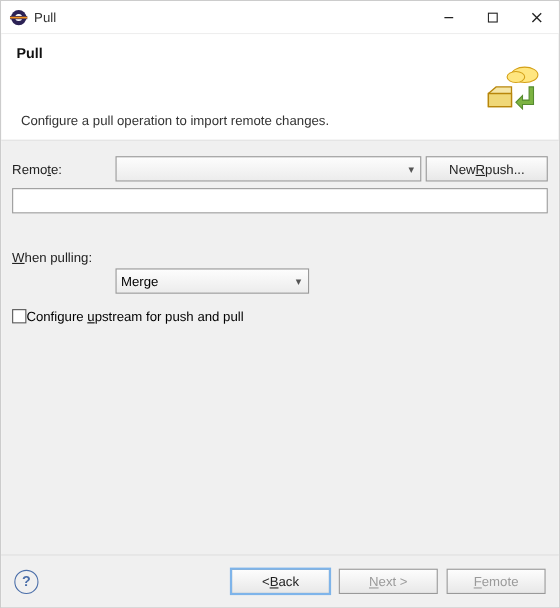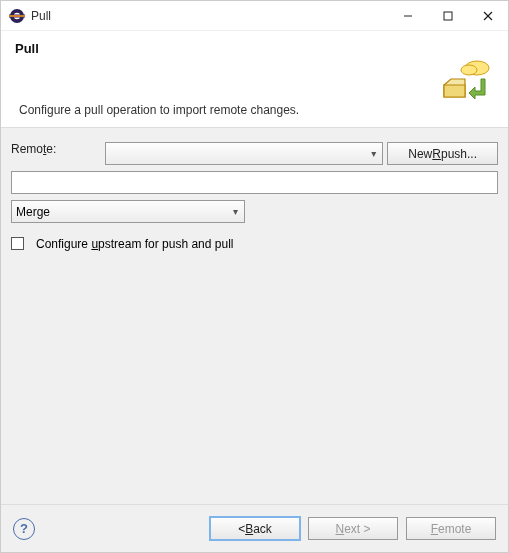--- a/index.html
+++ b/index.html
@@ -7,33 +7,33 @@
 .titlebar { height: 30px; display: flex; align-items: center; padding: 0 0 0 8px; background: #fff; border-bottom: 1px solid #eee; }
 .titlebar .app-icon { width: 16px; height: 16px; margin-right: 6px; }
 .titlebar .title { flex: 1; color: #333; }
 .titlebar .win-btn { width: 40px; height: 30px; display: flex; align-items: center; justify-content: center; color: #222; }
 .header { display: flex; padding: 10px 14px 10px 14px; border-bottom: 1px solid #ddd; }
 .header-text { flex: 1; }
 .header-title { font-weight: bold; font-size: 13px; color: #111; margin-bottom: 4px; }
 .header-desc { color: #333; font-size: 12px; padding-left: 4px; margin-top: 47px; }
 .header-icon { width: 56px; display: flex; align-items: center; justify-content: center; }
 .content { flex: 1; padding: 14px 10px; background: #f0f0f0; }
-.form-row { display: flex; margin-bottom: 6px; gap: 4px; }
+.form-row { display: flex; align-items: center; margin-bottom: 6px; gap: 4px; }
 .form-label { width: 90px; color: #222; }
 .form-label .mn { text-decoration: underline; }
 .select, .text-input { height: 23px; border: 1px solid #999; background: #fff; padding: 2px 4px; width: 100%; }
 .select { background: linear-gradient(#fdfdfd,#ececec); position: relative; display:flex; align-items:center; justify-content: space-between; padding-right: 6px;}
 .select .arrow { font-size: 10px; color: #555; }
 .remote-select { flex: 1; }
 .btn { height: 23px; border: 1px solid #999; background: linear-gradient(#fdfdfd,#e8e8e8); padding: 0 20px; color: #222; display:flex; align-items:center; justify-content:center;}
 .btn.disabled { color: #9a9a9a; }
 .btn.focus { outline: 2px solid #7eb4ea; outline-offset: -1px; }
 .new-remote-btn { white-space: nowrap; }
-.when-select { width: 234px; }
-.checkbox-row { display: flex; margin-top: 14px; gap: 12px; }
+.when-select { width: 176px; margin-top: 44px; }
+.checkbox-row { display: flex; margin-top: 14px; gap: 0; }
 .checkbox { width: 13px; height: 13px; border: 1px solid #555; background: #fff; display:inline-block;}
 .footer { border-top: 1px solid #ddd; padding: 12px 12px; display: flex; align-items: center; gap: 8px; background: #f0f0f0; }
 .help-icon { width: 22px; height: 22px; border: 1.5px solid #4a6ea9; border-radius: 50%; display: flex; align-items:center; justify-content:center; color:#4a6ea9; font-weight:bold; font-size:13px; margin-right: auto;}
 .footer .btn { width: 90px; }
 .uline { text-decoration: underline; }
 </style>
 </head>
 <body>
 
 <div class="titlebar">
@@ -93,20 +93,21 @@
         <span class="uline">R</span>
         <span>push...</span>
       </div>
   </div>
 
   <div class="form-row">
     <input class="text-input" type="text" style="flex: 1 1 0%;" value="">
   </div>
 
   <div class="form-row">
+    <div class="form-label"><span></span><span class="mn">W</span><span>hen pulling:</span></div>
     <div class="select when-select">
       <span>Merge</span>
       <span class="arrow">▾</span>
     </div>
   </div>
 
   <div class="checkbox-row">
     <span class="checkbox"></span>
     <span><span>Configure </span><span class="uline">u</span><span>pstream for push and pull</span></span>
   </div>

